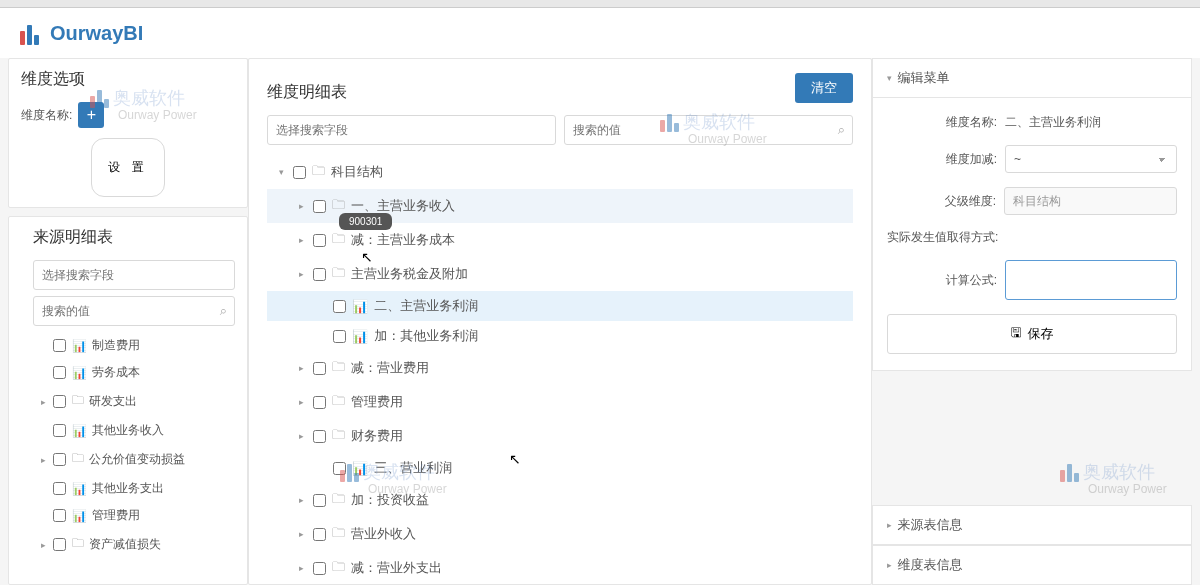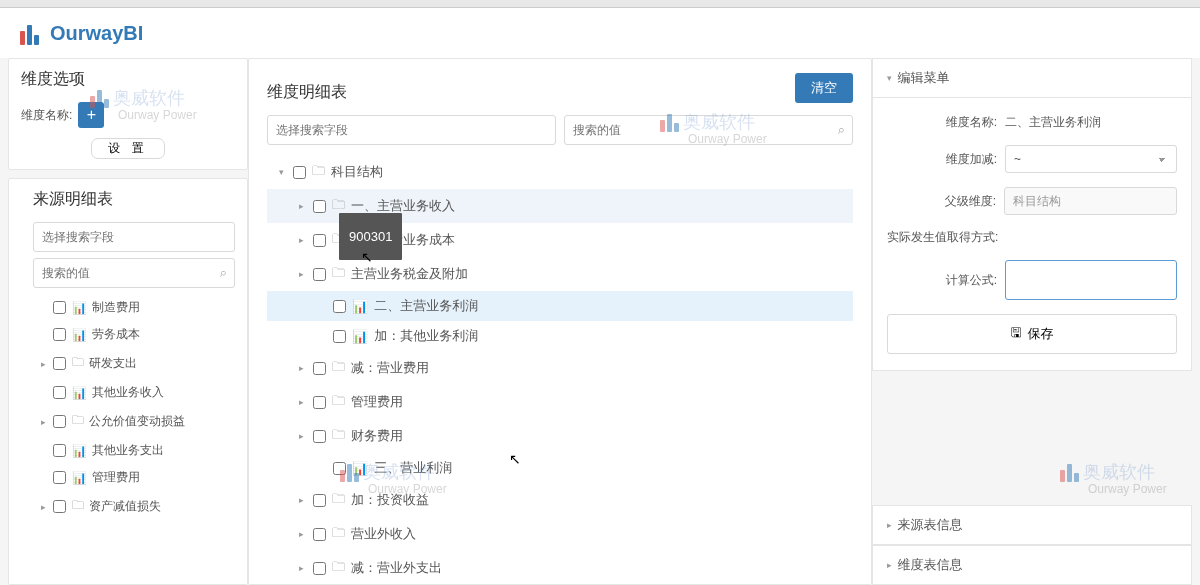--- a/index.html
+++ b/index.html
@@ -15,21 +15,21 @@
 .main { display: flex; gap: 0; padding: 0 8px; height: calc(585px - 58px); }
 .panel { background: #fff; border: 1px solid #e5e5e5; border-radius: 2px; }
 .left { width: 240px; display: flex; flex-direction: column; gap: 8px; }
 .left .panel { padding: 10px 12px; }
 .section-title { font-size: 16px; font-weight: 400; margin-bottom: 12px; color: #333; }
 .form-row { display: flex; align-items: center; margin-bottom: 10px; gap: 6px; }
 .form-label { font-size: 12px; color: #555; white-space: nowrap; }
 .select, .text-input { flex: 1; height: 28px; border: 1px solid #d9d9d9; border-radius: 3px; padding: 0 8px; font-size: 12px; background: #fff; color: #555; }
 .select { appearance: none; background-image: linear-gradient(45deg, transparent 50%, #999 50%), linear-gradient(135deg, #999 50%, transparent 50%); background-position: calc(100% - 14px) 12px, calc(100% - 10px) 12px; background-size: 4px 4px; background-repeat: no-repeat; }
 .plus-btn { width: 26px; height: 26px; background: #337ab7; color: #fff; border: none; border-radius: 3px; font-size: 16px; cursor: pointer; }
-.setting-btn { display: block; margin: 4px auto 0; padding: 1px 16px; border: 1px solid #d9d9d9; background: #fff; border-radius: 7px; font-size: 12px; cursor: pointer; letter-spacing: 4px; }
+.setting-btn { display: block; margin: 4px auto 0; padding: 20px 16px; border: 1px solid #d9d9d9; background: #fff; border-radius: 13px; font-size: 12px; cursor: pointer; letter-spacing: 4px; }
 .search-box { width: 100%; height: 30px; border: 1px solid #d9d9d9; border-radius: 3px; padding: 0 28px 0 8px; font-size: 12px; }
 .search-wrap { position: relative; margin-bottom: 6px; }
 .search-wrap .mag { position: absolute; right: 8px; top: 7px; color: #aaa; font-size: 13px; }
 .tree { overflow-y: auto; max-height: 220px; }
 .tree-item { display: flex; align-items: center; padding: 5px 0 5px 8px; font-size: 12px; color: #555; cursor: pointer; }
 .tree-item .caret { width: 10px; color: #999; font-size: 9px; margin-right: 2px; }
 .tree-item input[type=checkbox] { margin-right: 6px; }
 .tree-item .ico { margin-right: 5px; color: #888; font-size: 12px; }
 .middle { flex: 1; padding: 14px 18px; position: relative; overflow: hidden; }
 .mid-head { display: flex; align-items: flex-end; margin-bottom: 12px; }
@@ -40,21 +40,21 @@
 .mid-tree { overflow-y: auto; height: 420px; }
 .mid-row { display: flex; align-items: center; padding: 6px 0; font-size: 13px; color: #555; }
 .mid-row .caret { width: 10px; font-size: 9px; color: #999; margin-right: 4px; }
 .mid-row input[type=checkbox] { margin-right: 6px; }
 .mid-row .ico { margin-right: 6px; color: #999; }
 .mid-row.selected { background: #e6f2fb; }
 .mid-row.hover { background: #eef4fa; }
 .indent-0 { padding-left: 12px; }
 .indent-1 { padding-left: 32px; }
 .indent-2 { padding-left: 52px; }
-.tooltip { position: absolute; background: #555; color: #fff; font-size: 13px; padding: 16px 10px; border-radius: 1px; top: 154px; left: 90px; }
+.tooltip { position: absolute; background: #555; color: #fff; font-size: 10px; padding: 3px 10px; border-radius: 6px; top: 154px; left: 90px; }
 .cursor { position: absolute; top: 190px; left: 112px; font-size: 14px; color: #000; pointer-events: none; }
 .mid-cursor2 { position: absolute; top: 392px; left: 260px; font-size: 14px; color: #000; pointer-events: none; }
 .right { width: 320px; display: flex; flex-direction: column; }
 .accordion-head { padding: 10px 14px; font-size: 13px; color: #555; background: #fff; border: 1px solid #e5e5e5; cursor: pointer; display: flex; align-items: center; gap: 6px; }
 .accordion-head .caret { font-size: 9px; color: #999; }
 .edit-body { background: #fff; border: 1px solid #e5e5e5; border-top: none; padding: 16px 14px; flex-shrink: 0; }
 .edit-row { display: flex; align-items: center; margin-bottom: 14px; gap: 8px; }
 .edit-row .lbl { width: 110px; text-align: right; font-size: 12px; color: #555; white-space: nowrap; }
 .edit-row .val { flex: 1; font-size: 12px; color: #555; }
 .edit-row input, .edit-row select { flex: 1; height: 28px; border: 1px solid #d9d9d9; border-radius: 3px; padding: 0 8px; font-size: 12px; }

